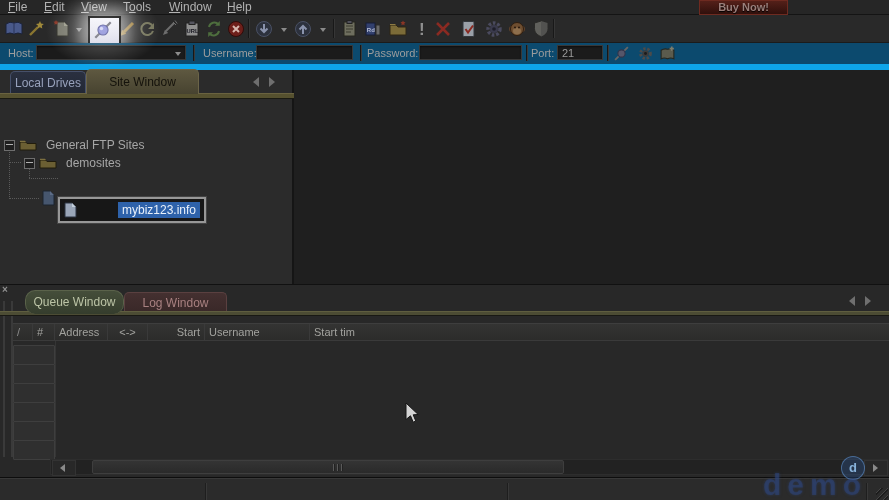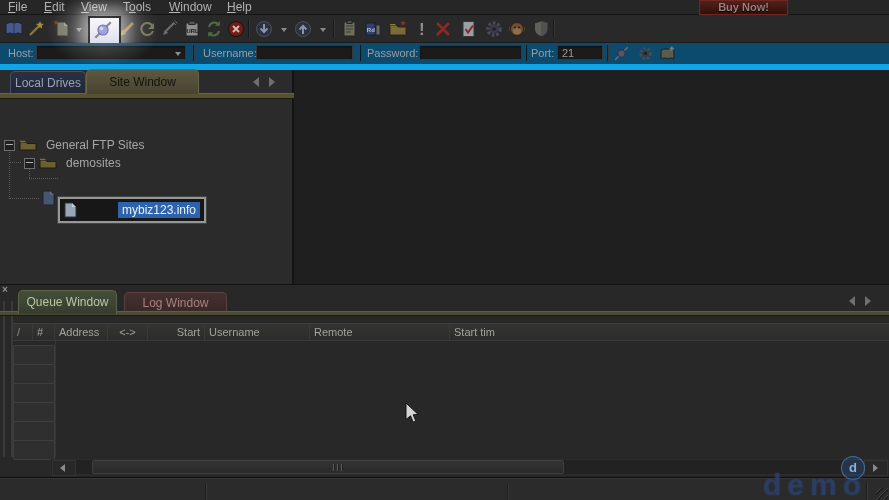--- a/index.html
+++ b/index.html
@@ -57,21 +57,21 @@
         border:2px solid #979797;box-shadow:0 0 0 1px rgba(255,255,255,.12);box-sizing:border-box;}
   .rsel{position:absolute;left:22px;top:3px;height:16px;line-height:16px;background:#2e62aa;color:#e9f1fb;
         font-size:12px;padding:0 4px;margin-left:36px;}
 
   .main-empty{position:absolute;left:294px;top:66px;width:595px;height:218px;background:#1f1f1f;border-top:1px solid #101010;}
 
   
   .queue-panel{position:absolute;left:0;top:284px;width:889px;height:193px;background:#282828;border-top:1px solid #111;}
   .qclose{position:absolute;left:2px;top:0;width:10px;height:10px;font-size:10px;line-height:9px;color:#909090;font-weight:bold;}
   .qgrip{position:absolute;left:3px;top:16px;width:6px;height:156px;border-left:2px solid #3a3a3a;border-right:2px solid #3a3a3a;}
-  .tab-queue{left:18px;top:5px;width:97px;height:23px;line-height:23px;background:linear-gradient(#454e3a,#353d2d);color:#bcc4a6;border-color:#5a624a;z-index:2;}
+  .tab-queue{left:25px;top:5px;width:97px;height:23px;line-height:23px;background:linear-gradient(#454e3a,#353d2d);color:#bcc4a6;border-color:#5a624a;z-index:2;border-radius:10px;}
   .tab-log{left:124px;top:7px;width:101px;height:21px;line-height:21px;background:linear-gradient(#443030,#382727);color:#a88080;border-color:#5a4040;}
   .qstrip{position:absolute;left:0;top:26px;width:889px;height:3px;background:#4c4c34;border-top:1px solid #5f5e3f;border-bottom:1px solid #191914;}
   .qheader{position:absolute;left:13px;top:38px;width:876px;height:18px;display:flex;
            background:linear-gradient(#343433,#2c2c2b);border-top:1px solid #3e3e3e;border-bottom:1px solid #3a3a3a;box-sizing:border-box;}
   .qh{font-size:11px;line-height:17px;color:#a2a29e;padding:0 4px;border-right:1px solid #3a3a3a;box-sizing:border-box;overflow:hidden;white-space:nowrap;flex:none;}
   .qcells{position:absolute;left:13px;top:61px;width:42px;}
   .qcell{height:18px;background:#2f2f2f;border:1px solid #3e3e3e;margin-top:-1px;border-radius:1px;}
   .qvline{position:absolute;left:55px;top:56px;width:1px;height:116px;background:#353535;}
 
   
@@ -373,21 +373,20 @@
     <div class="tarrow-r" style="position:absolute;left:865px;top:11px"></div>
     <div class="qstrip"></div>
 
     <div class="qheader">
       <div class="qh" style="width:20px;color:#8d8d8d">/</div>
       <div class="qh" style="width:22px">#</div>
       <div class="qh" style="width:53px">Address</div>
       <div class="qh" style="width:40px;text-align:center">&lt;-&gt;</div>
       <div class="qh" style="width:57px;text-align:right">Start</div>
       <div class="qh" style="width:105px">Username</div>
-      <div class="qh" style="width:140px">Remote</div>
       <div class="qh" style="width:54px;border-right:none">Start tim</div>
     </div>
 
     <div class="qcells">
       <div class="qcell"></div>
       <div class="qcell"></div>
       <div class="qcell"></div>
       <div class="qcell"></div>
       <div class="qcell"></div>
       <div class="qcell"></div>

